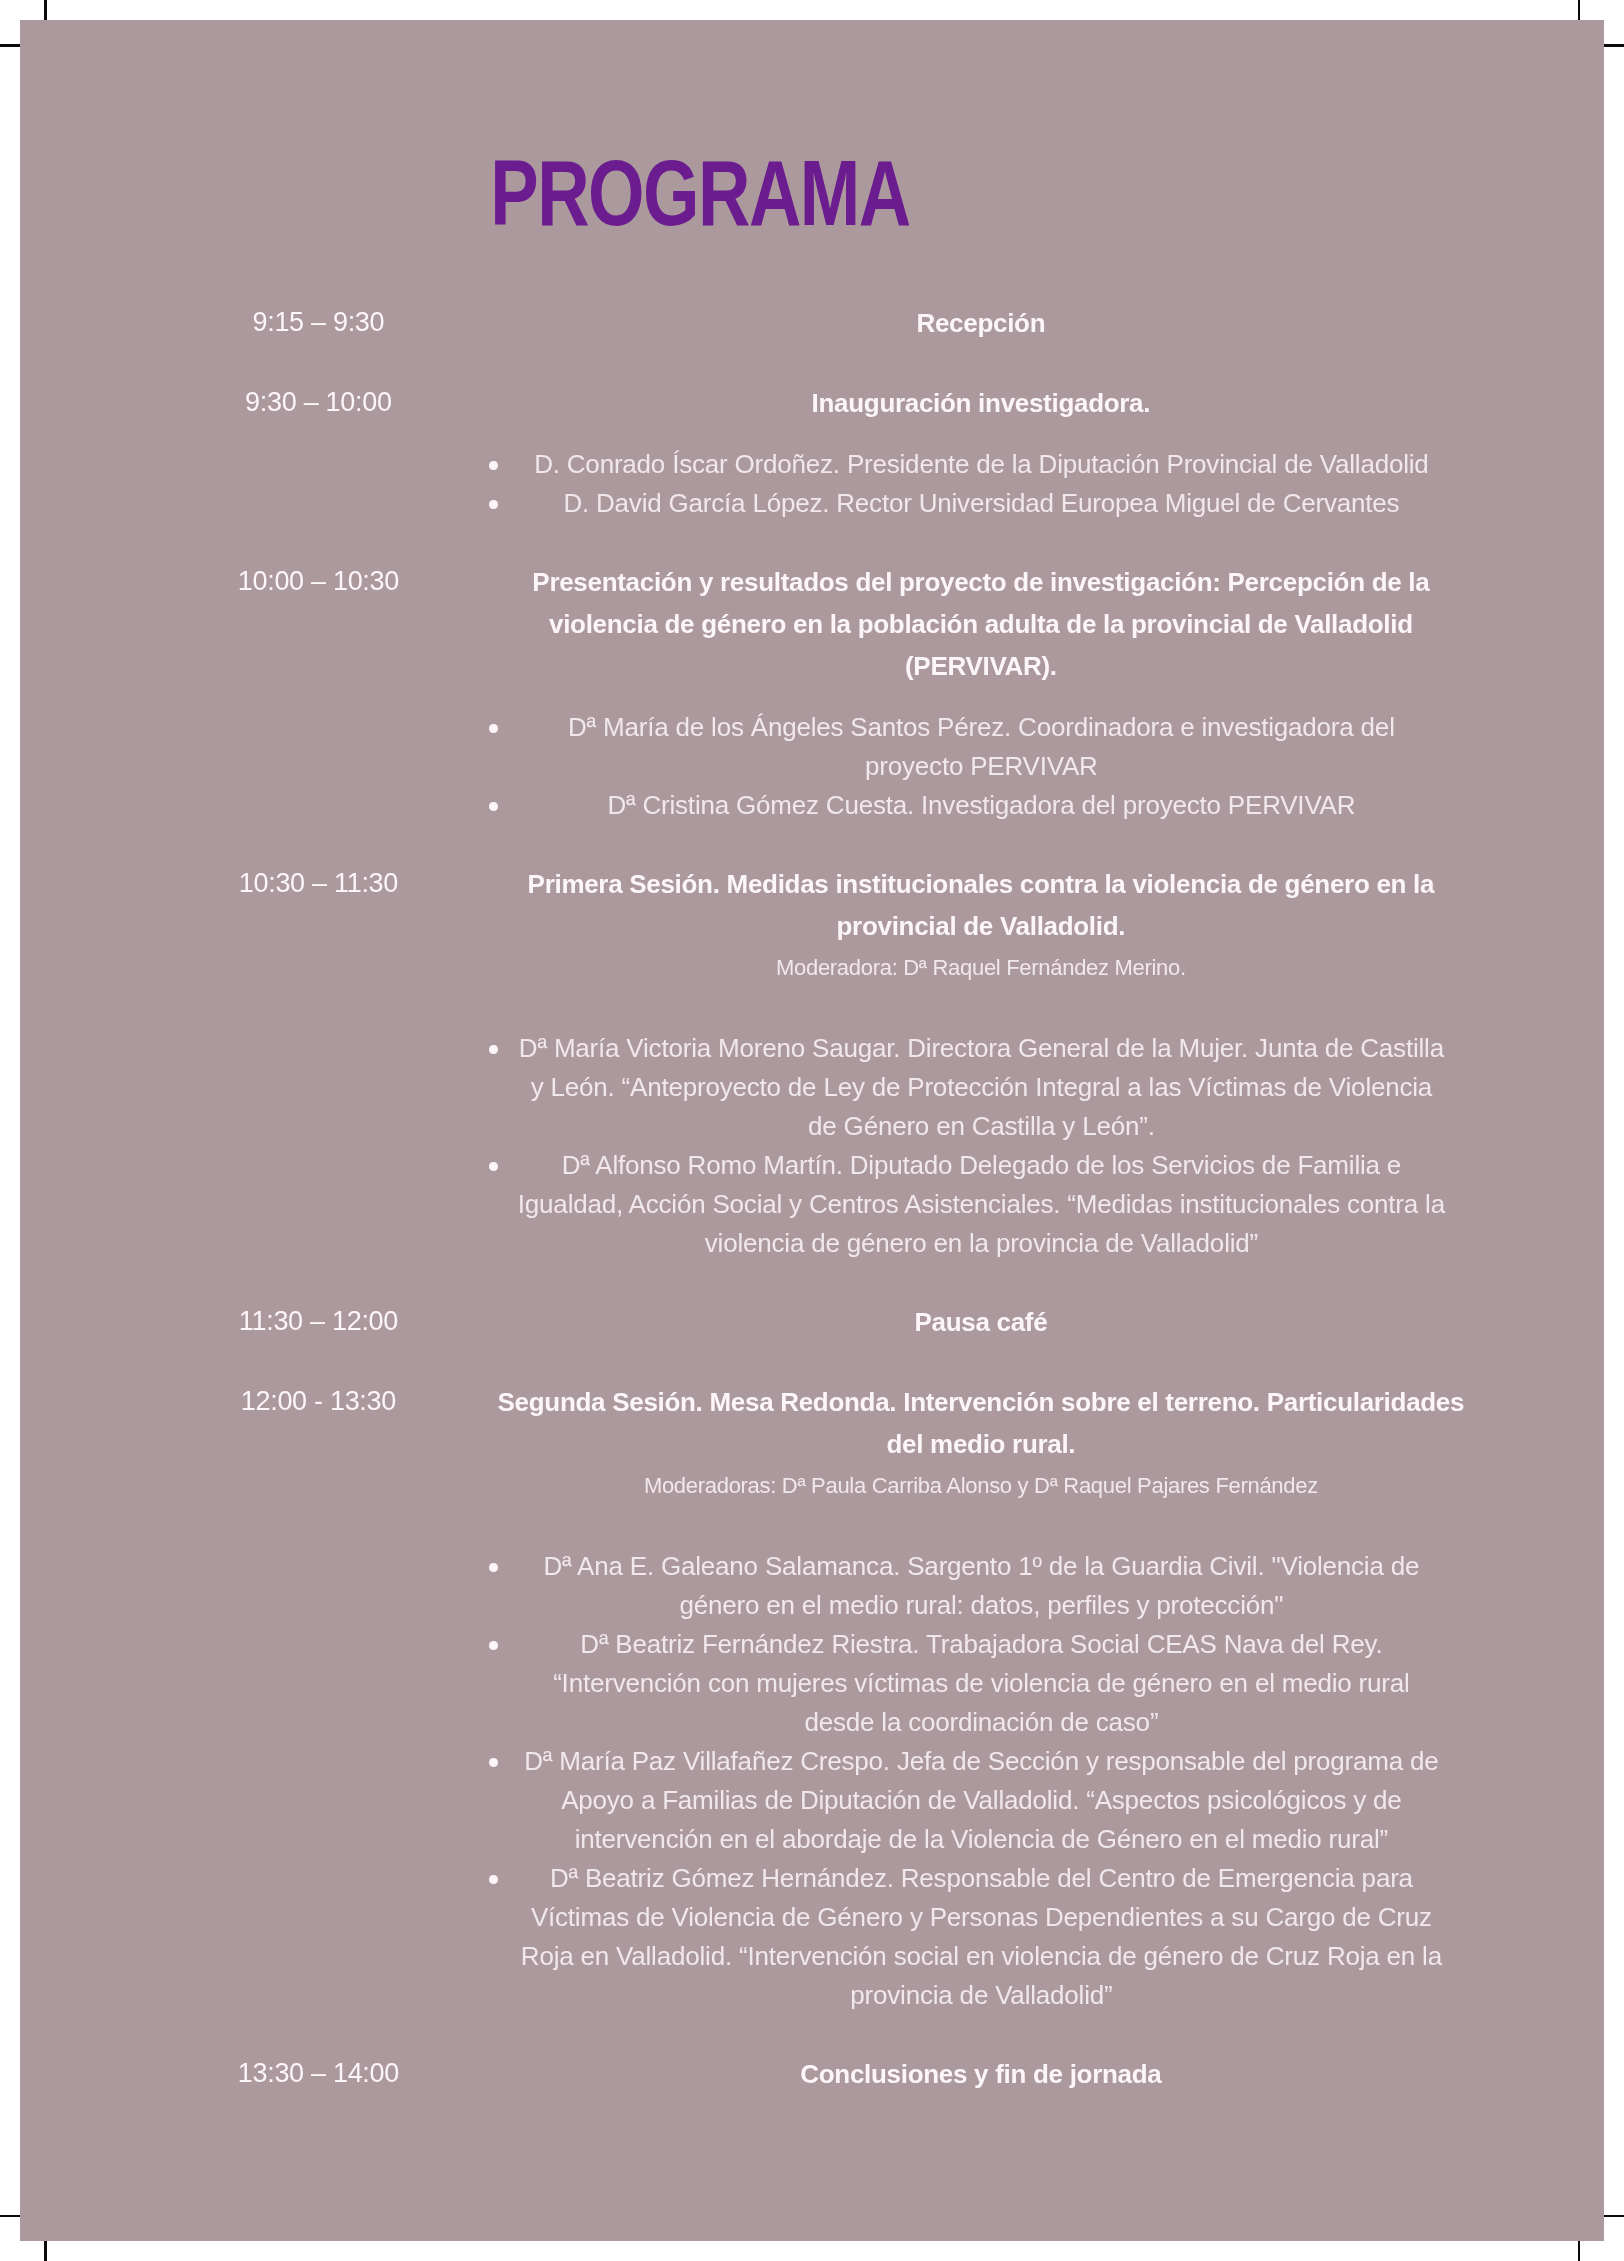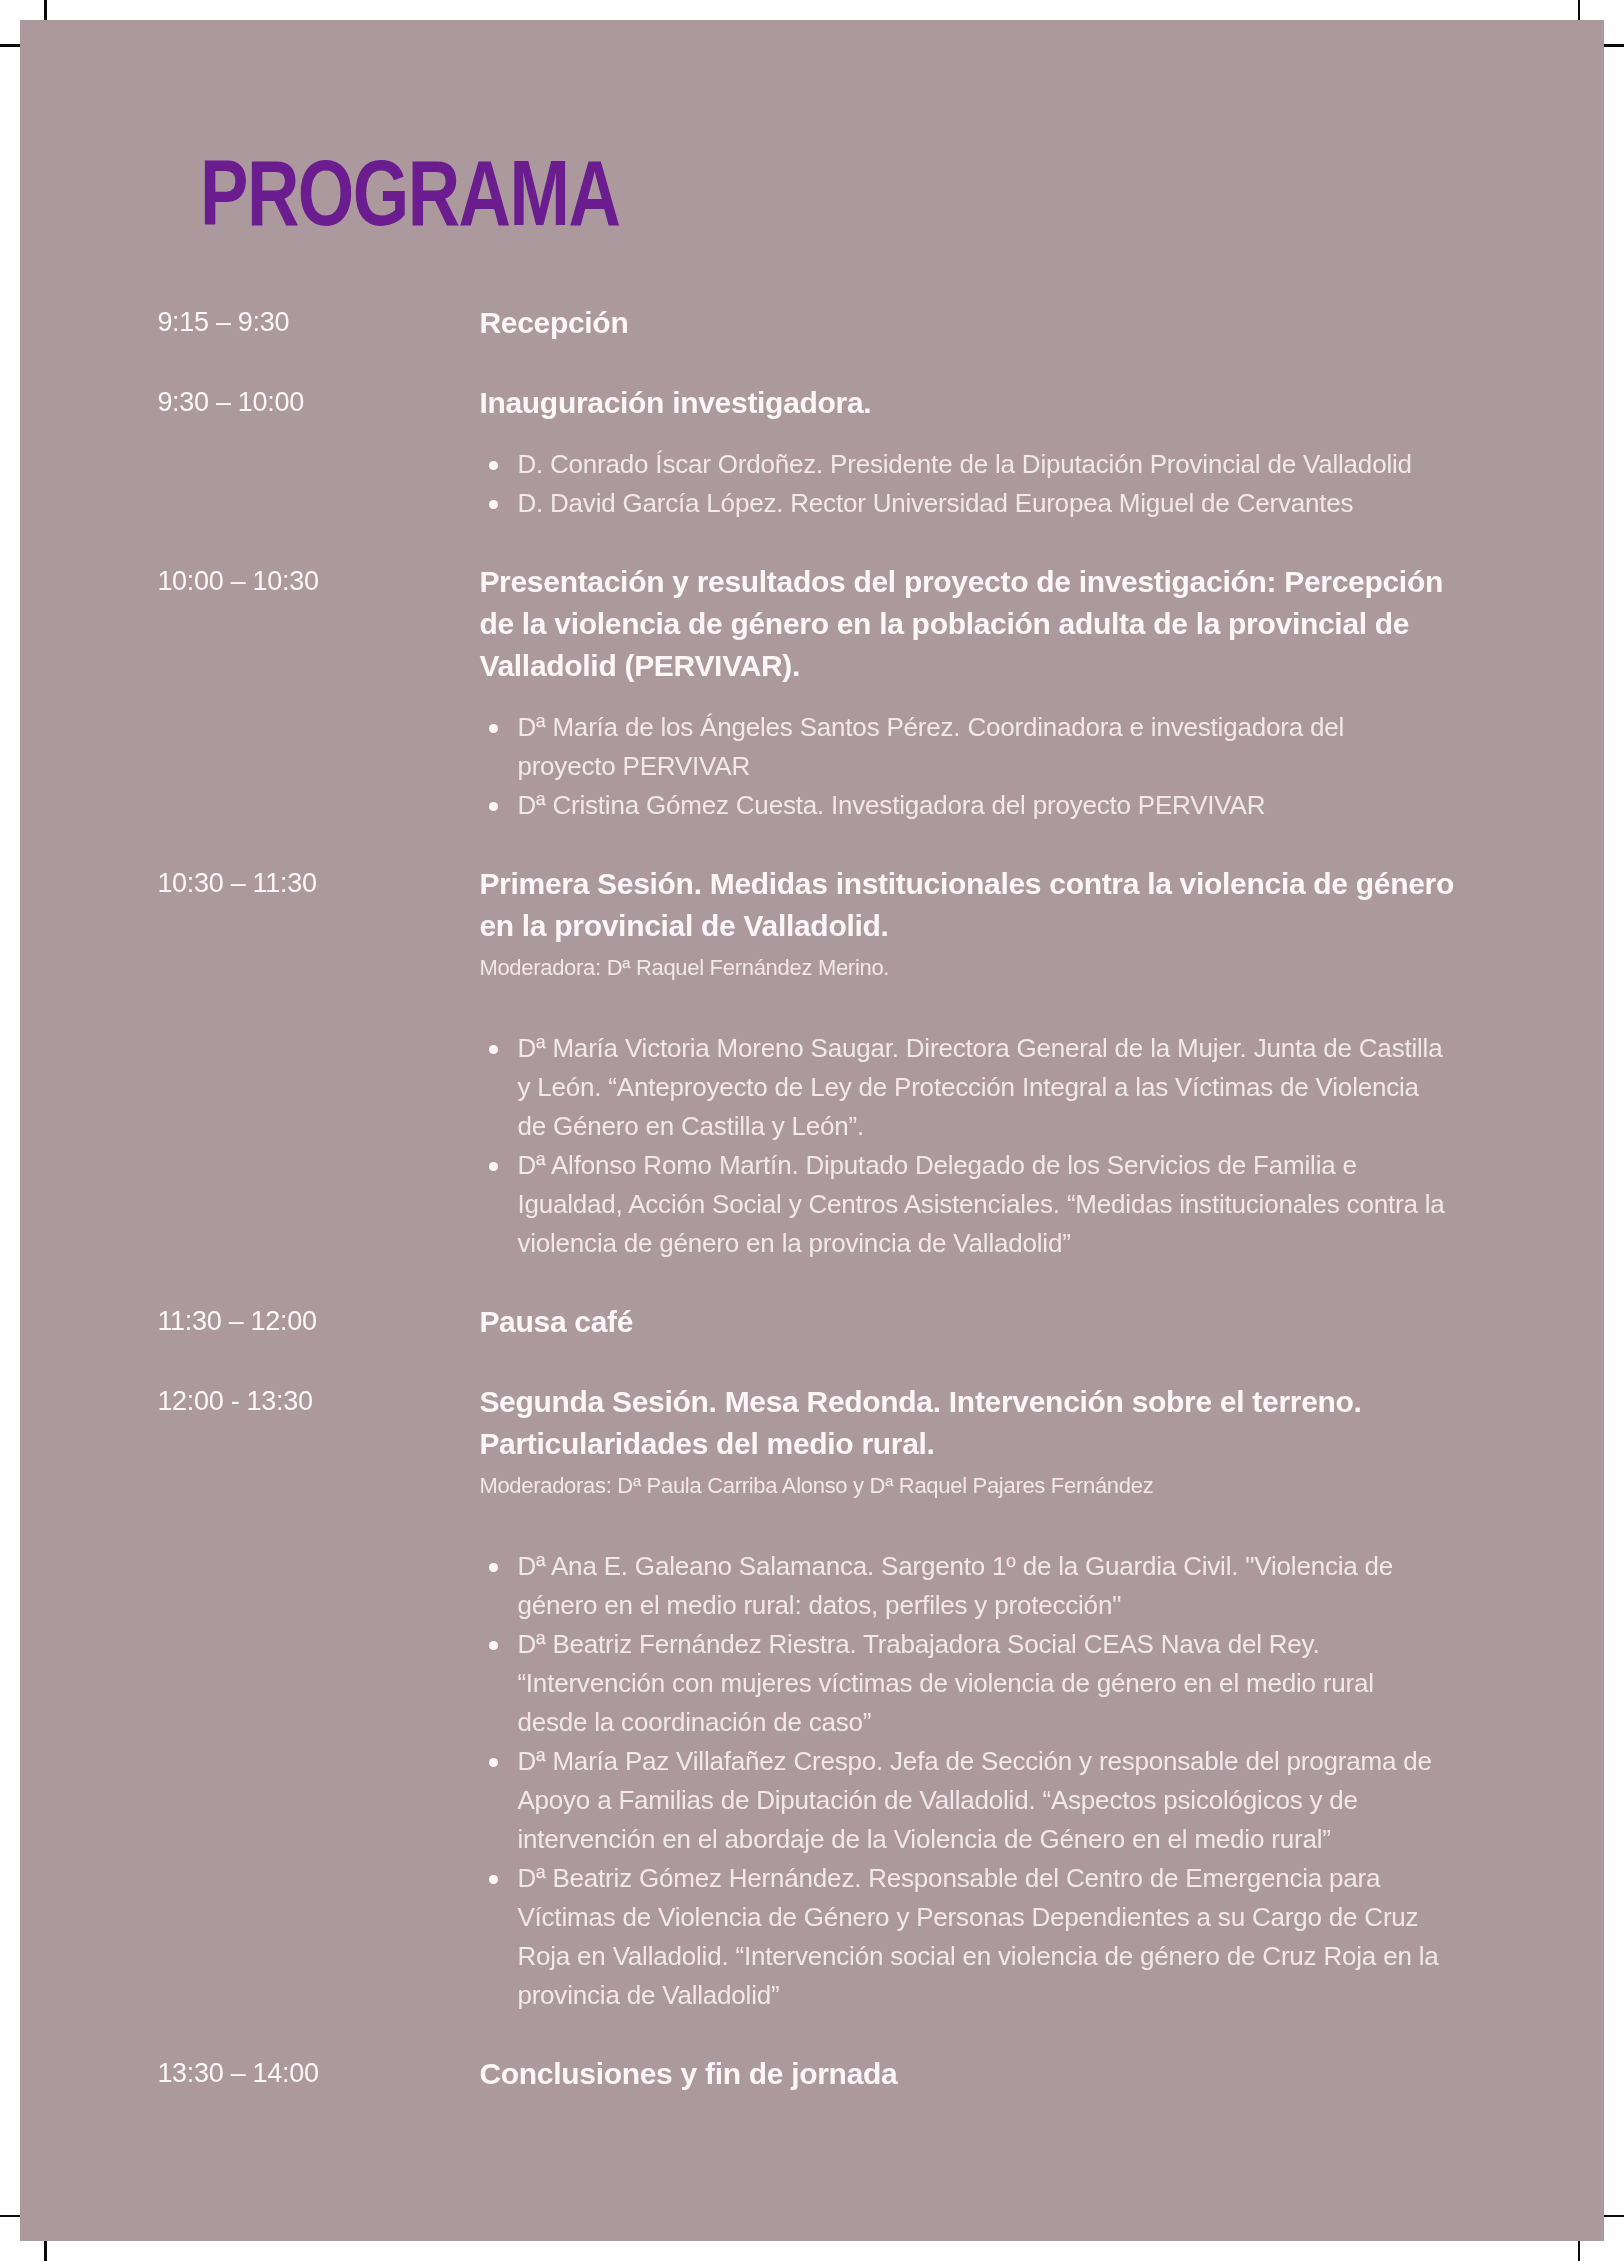--- a/index.html
+++ b/index.html
@@ -30,20 +30,21 @@
 
   .panel{
     position:absolute;
     left:20.4px;top:20.4px;right:20.4px;bottom:20.4px;
     background:var(--panel);
   }
   .content{
     position:absolute;
     left:137px;top:127px;
     width:1325px;
+    text-align:center;
   }
   .doc-title{
     margin-left:43px;
     margin-bottom:62px;
     font-size:93px;
     line-height:93px;
     font-weight:bold;
     letter-spacing:-1.9px;
     color:var(--accent);
     transform:scaleX(0.78);
@@ -60,21 +61,21 @@
     flex:none;
     width:322px;
     font-size:27px;
     line-height:41px;
     font-weight:normal;
     letter-spacing:-0.3px;
     color:var(--ink-strong);
   }
   .body-col{flex:1;min-width:0;}
   .heading{
-    font-size:30px;
+    font-size:26px;
     line-height:42px;
     font-weight:bold;
     letter-spacing:-0.3px;
     color:var(--ink-strong);
   }
   .moderator{
     font-size:22px;
     line-height:42px;
     letter-spacing:-0.3px;
     font-weight:normal;

